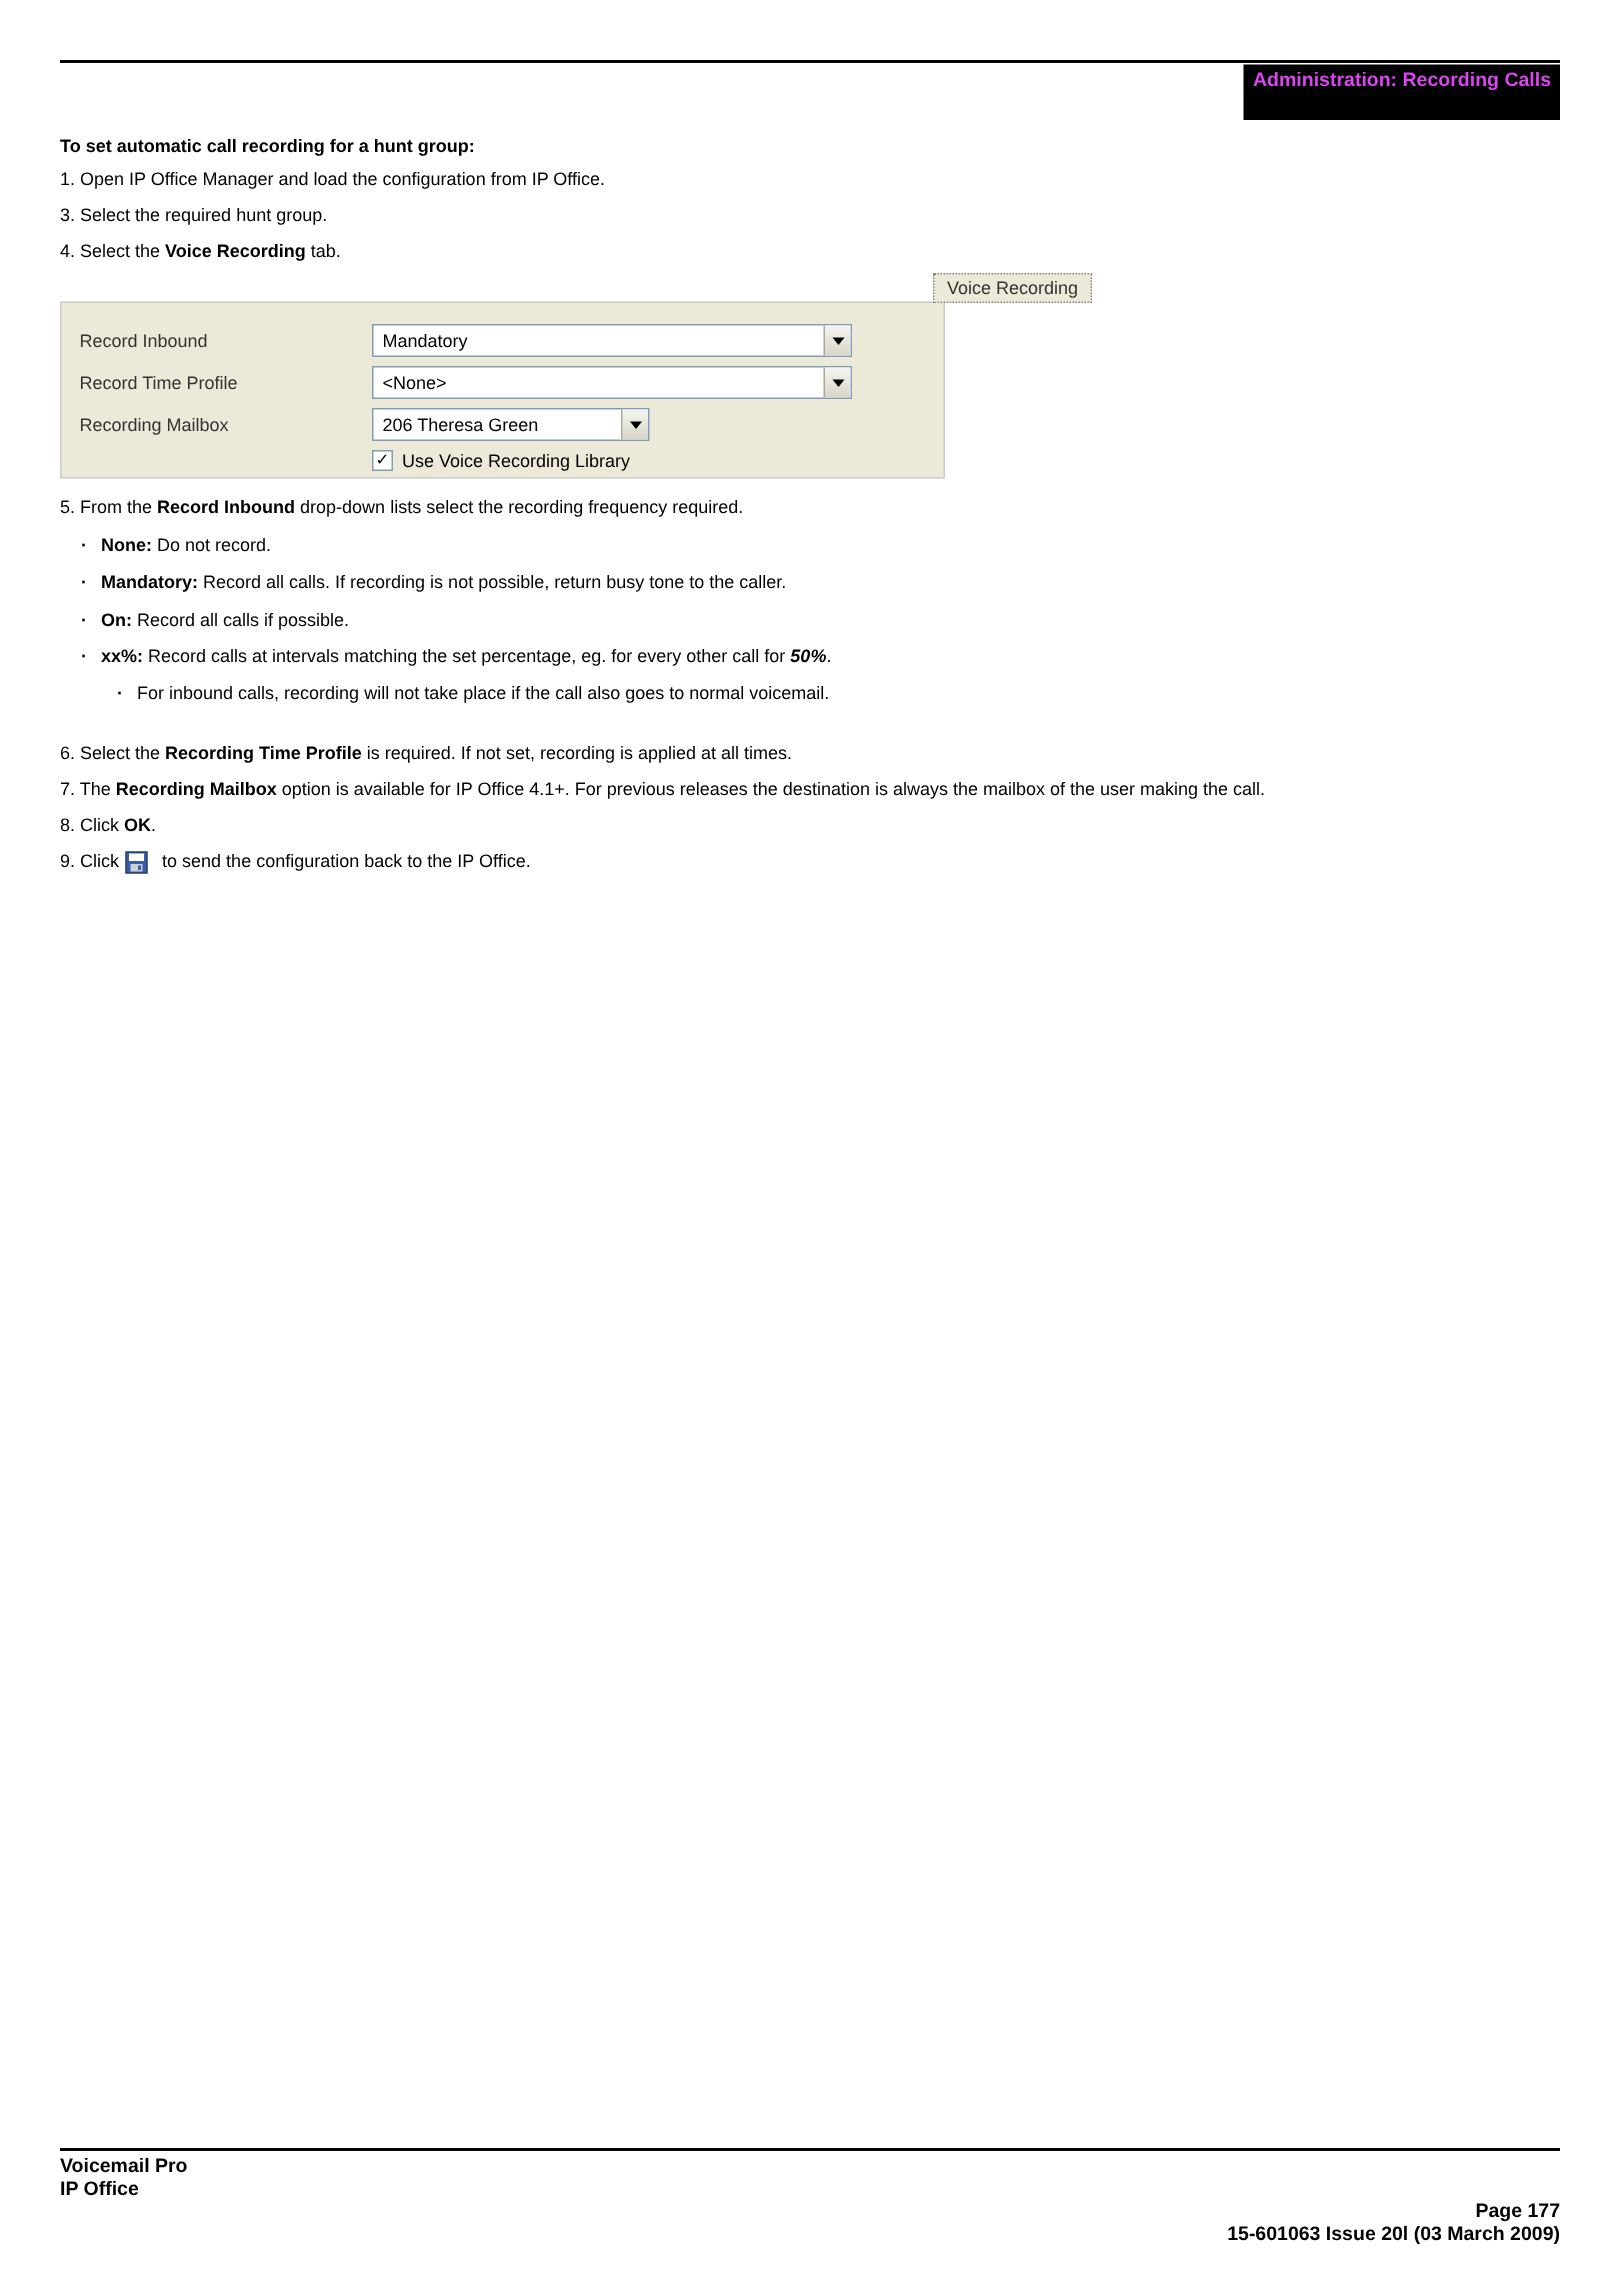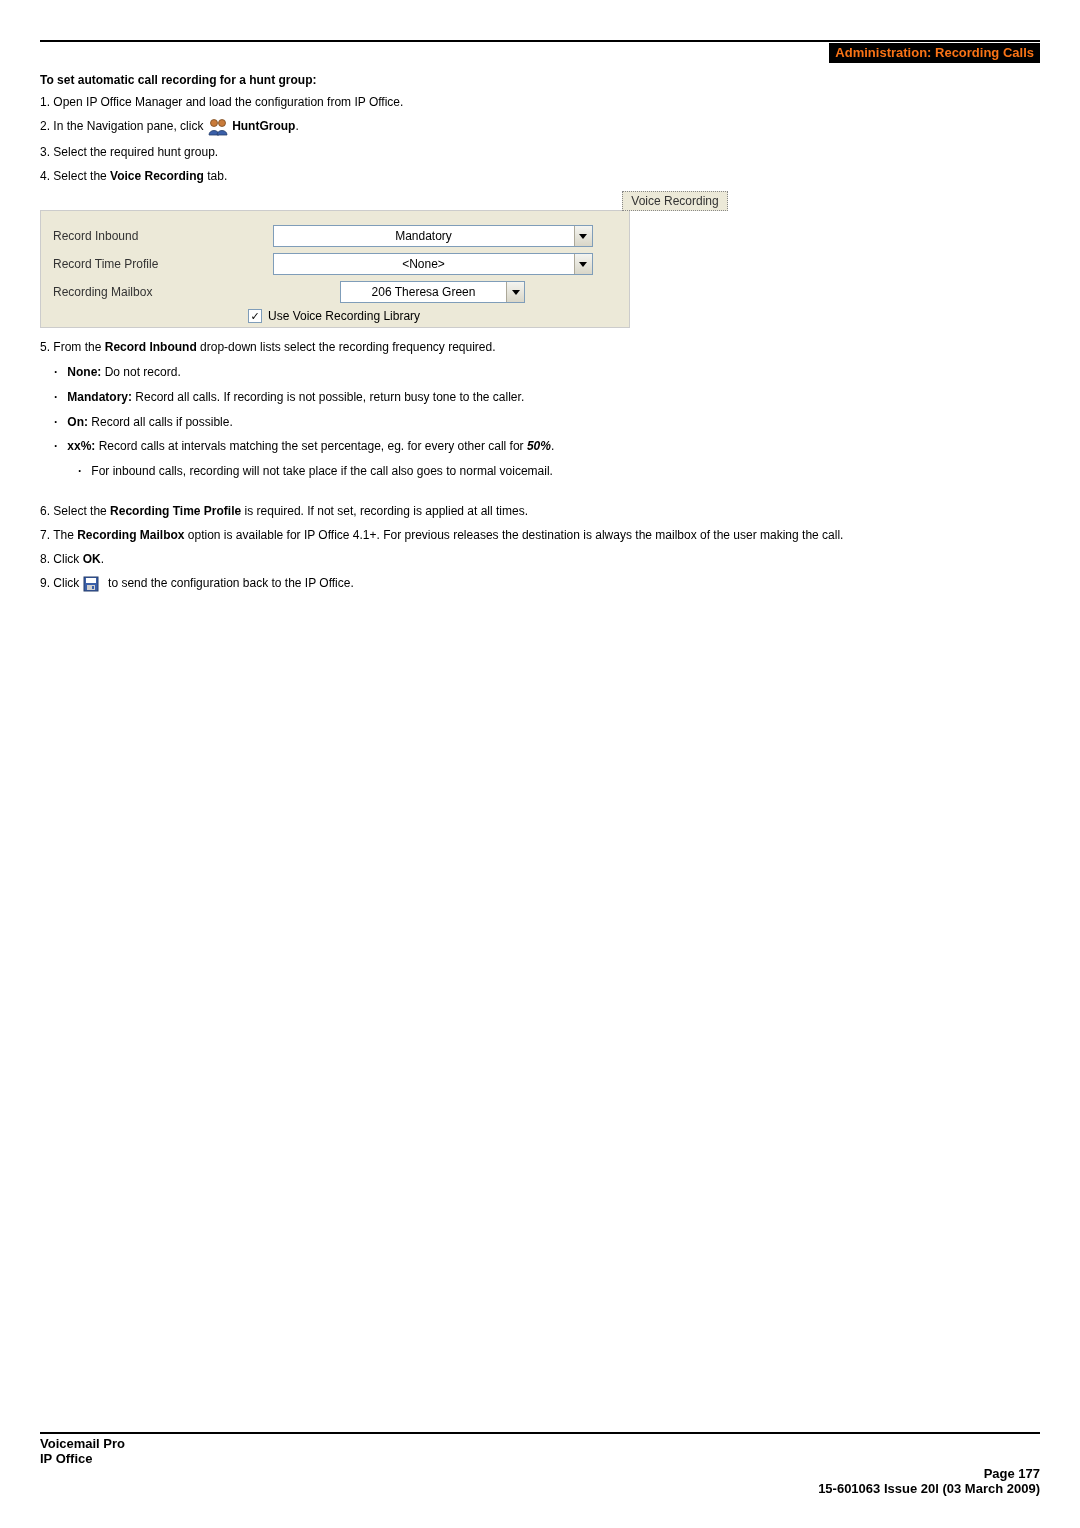--- a/index.html
+++ b/index.html
@@ -1,35 +1,35 @@
 <!DOCTYPE html>
 <html><head>
 <meta charset="utf-8">
 <style>
 * { box-sizing: border-box; margin: 0; padding: 0; }
 body { font-family: Verdana, Arial, sans-serif; font-size: 12px; color: #000; background: #fff; width: 1080px; height: 1528px; position: relative; }
 .page { padding: 40px 40px 0 40px; }
 .header-bar { border-top: 2px solid #000; margin-bottom: 3px; }
-.header-right { text-align: right; color: #f97316; background: #000; font-weight: bold; padding: 2px 6px 3px 6px; display: inline-block; float: right; font-size: 13px; margin-top: -2px; }
+.header-right { text-align: right; color: #d946ef; background: #000; font-weight: bold; padding: 2px 6px 20px 6px; display: inline-block; float: right; font-size: 13px; margin-top: -2px; }
 .header-container { overflow: hidden; margin-bottom: 10px; }
 .section-title { font-weight: bold; font-size: 12px; margin-top: 6px; margin-bottom: 6px; }
 .step { margin: 4px 0 6px 0; line-height: 1.5; }
 .step-num { display: inline; }
 .bold { font-weight: bold; }
 .italic-bold { font-weight: bold; font-style: italic; }
 .inline-icon { display: inline-block; vertical-align: middle; width: 22px; height: 20px; position: relative; }
 .people-icon svg { width: 22px; height: 20px; }
 .save-icon svg { width: 16px; height: 16px; vertical-align: middle; }
 .config-panel { margin: 6px 0 10px 0; }
 .tab-row { text-align: center; margin-left: 270px; margin-bottom: -1px; }
 .tab { display: inline-block; border: 1px dotted #888; padding: 2px 8px; background: #ece9d8; font-size: 12px; color: #333; }
 .panel-body { border: 1px solid #ccc; background: #ece9d8; width: 590px; padding: 8px 12px 4px 12px; }
 .panel-row { display: flex; align-items: center; margin: 6px 0; }
 .panel-label { width: 195px; color: #333; font-size: 12px; }
-.panel-control { flex: 1; text-align: center; }
+.panel-control { flex: 1; }
 .dropdown { display: inline-flex; align-items: center; background: #fff; border: 1px solid #7f9db9; height: 22px; }
 .dropdown.wide { width: 320px; }
 .dropdown.narrow { width: 185px; }
 .dropdown-text { flex: 1; padding: 0 6px; font-size: 12px; color: #000; }
 .dropdown-btn { width: 18px; height: 20px; background: linear-gradient(#f4f4f0,#d9d6c8); border-left: 1px solid #aca899; display: flex; align-items: center; justify-content: center; }
 .dropdown-btn .tri { width: 0; height: 0; border-left: 4px solid transparent; border-right: 4px solid transparent; border-top: 5px solid #000; }
 .checkbox-row { display: flex; align-items: center; margin-left: 195px; margin-top: 6px; }
 .checkbox { width: 14px; height: 14px; border: 1px solid #7f9db9; background: #fff; margin-right: 6px; display: flex; align-items: center; justify-content: center; }
 .checkmark { font-size: 11px; line-height: 1; color: #000; }
 .bullets { margin: 6px 0 22px 28px; }
@@ -51,33 +51,20 @@
     <span class="header-right">Administration: Recording Calls</span>
   </div>
 
   <div class="section-title">To set automatic call recording for a hunt group:</div>
 
   <div class="step">
     <span class="step-num">1.</span>
     <span>Open IP Office Manager and load the configuration from IP Office.</span>
   </div>
 
-  <div class="step">
-    <span class="step-num">2.</span>
-    <span>In the Navigation pane, click </span>
-    <span class="inline-icon people-icon">
-      <svg viewBox="0 0 22 20">
-          <circle cx="7" cy="6" r="3.5" fill="#c97b3a" stroke="#7a4a1e" stroke-width="0.8"></circle>
-          <circle cx="15" cy="6" r="3.5" fill="#c97b3a" stroke="#7a4a1e" stroke-width="0.8"></circle>
-          <path d="M2 18 C2 12 12 12 12 18 Z" fill="#3a5fa8" stroke="#243d6b" stroke-width="0.8"></path>
-          <path d="M10 18 C10 12 20 12 20 18 Z" fill="#3a5fa8" stroke="#243d6b" stroke-width="0.8"></path>
-        </svg>
-    </span>
-    <span class="bold">HuntGroup</span><span>.</span>
-  </div>
 
   <div class="step">
     <span class="step-num">3.</span>
     <span>Select the required hunt group.</span>
   </div>
 
   <div class="step">
     <span class="step-num">4.</span>
     <span>Select the </span><span class="bold">Voice Recording</span><span> tab.</span>
   </div>

